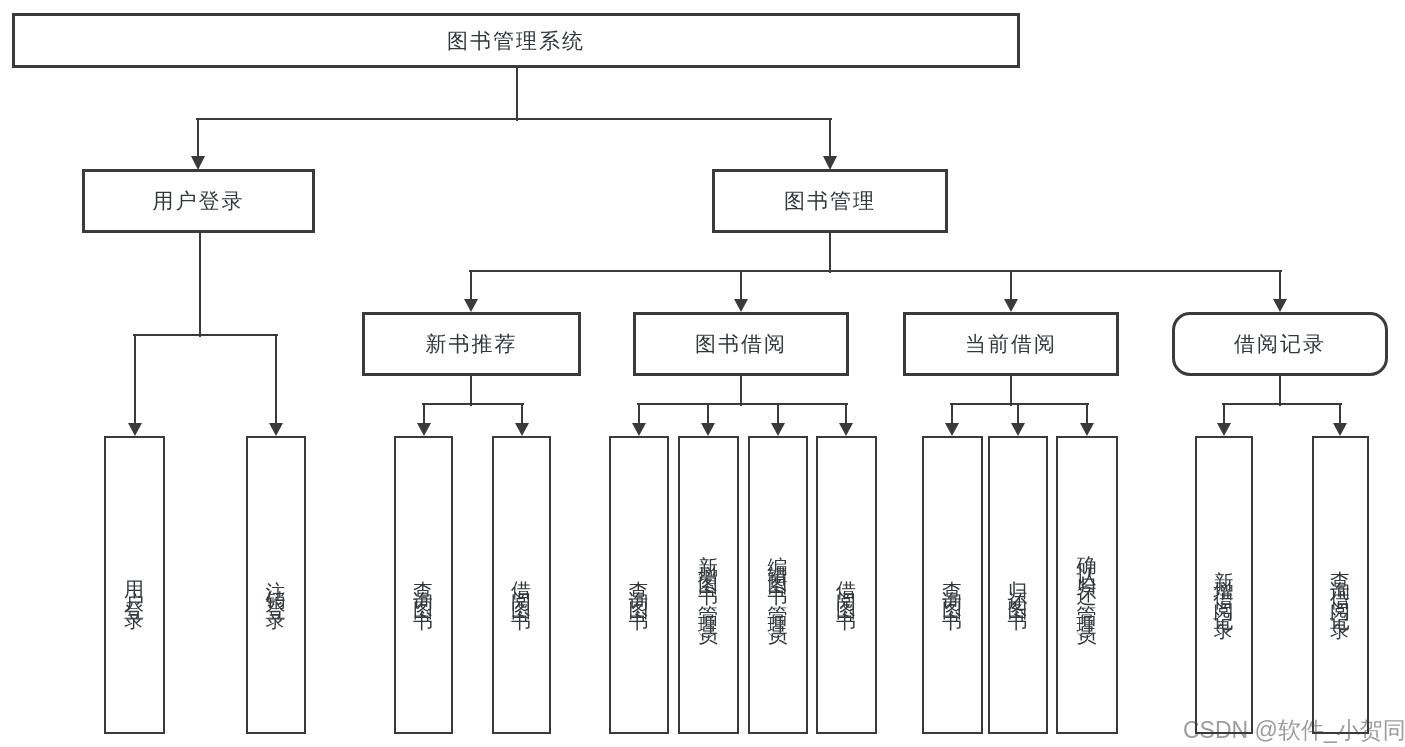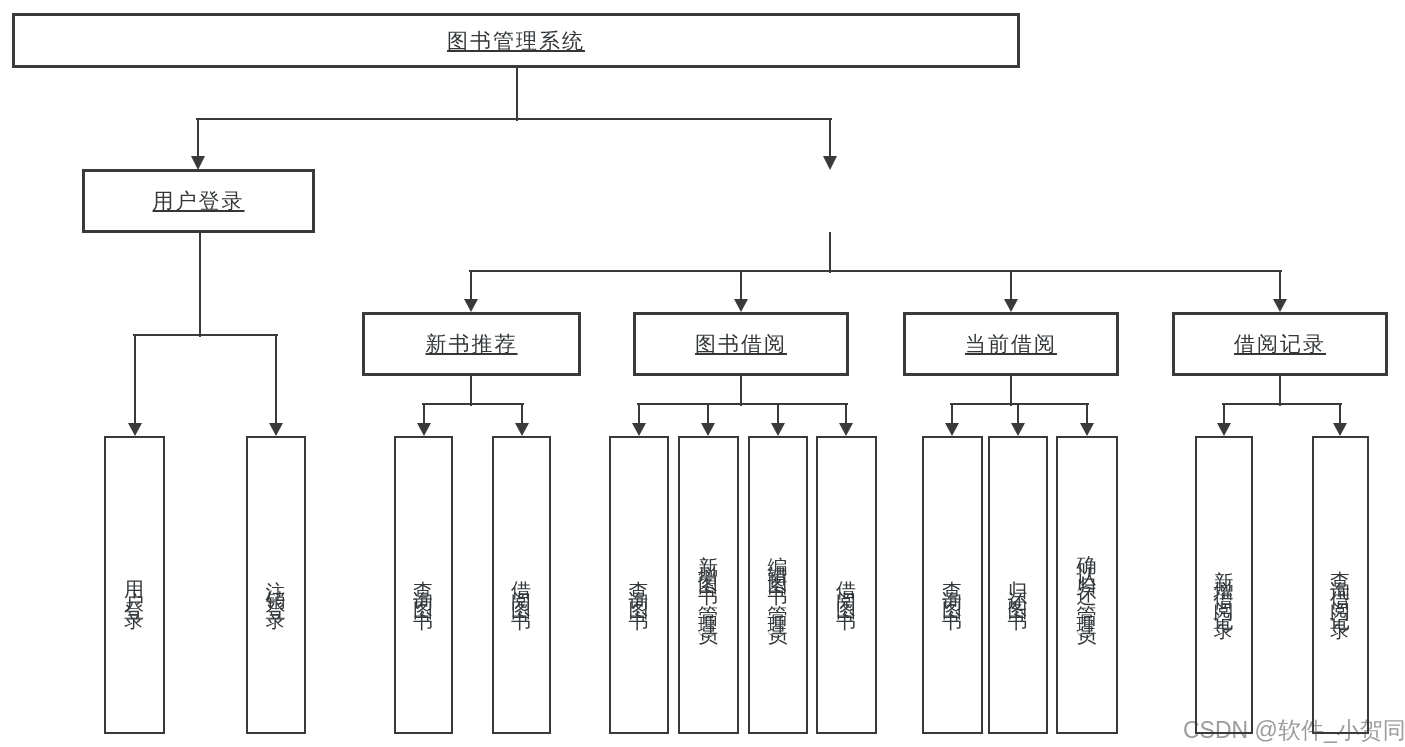--- a/index.html
+++ b/index.html
@@ -16,21 +16,20 @@
     box-sizing:border-box;
     border:3px solid #3a3a3a;
     background:transparent;
     display:flex;align-items:center;justify-content:center;
     z-index:2;
   }
   .hlabel{
     font-size:21px;
     letter-spacing:2px;
     white-space:nowrap;
-    text-decoration:underline;
   }
   .leaf{
     position:absolute;
     box-sizing:border-box;
     border:2px solid #3a3a3a;
     background:transparent;
     top:436px;height:298px;
     display:flex;align-items:center;justify-content:center;
     z-index:2;
   }
@@ -138,31 +137,34 @@
     </g>
   </svg>
 
   <div class="box" style="left:12px;top:13px;width:1008px;height:55px;">
     <span class="hlabel">图书管理系统</span>
   </div>
 
   <div class="box" style="left:82px;top:169px;width:233px;height:64px;">
     <span class="hlabel">用户登录</span>
   </div>
+  <div class="box" style="left:712px;top:169px;width:236px;height:64px;">
+    <span class="hlabel">图书管理</span>
+  </div>
 
   <div class="box" style="left:362px;top:312px;width:219px;height:64px;justify-content:center;">
     <span class="hlabel">新书推荐</span>
   </div>
   <div class="box" style="left:633px;top:312px;width:216px;height:64px;">
     <span class="hlabel">图书借阅</span>
   </div>
   <div class="box" style="left:903px;top:312px;width:216px;height:64px;">
     <span class="hlabel">当前借阅</span>
   </div>
-  <div class="box" style="left:1172px;top:312px;width:216px;height:64px;">
+  <div class="box" style="left:1172px;top:312px;width:216px;height:64px;border-radius:18px;">
     <span class="hlabel">借阅记录</span>
   </div>
 
   <div class="leaf" style="left:104px;width:61px;">
     <span class="vtext">用户登录</span>
   </div>
   <div class="leaf" style="left:246px;width:60px;">
     <span class="vtext">注销登录</span>
   </div>
 

